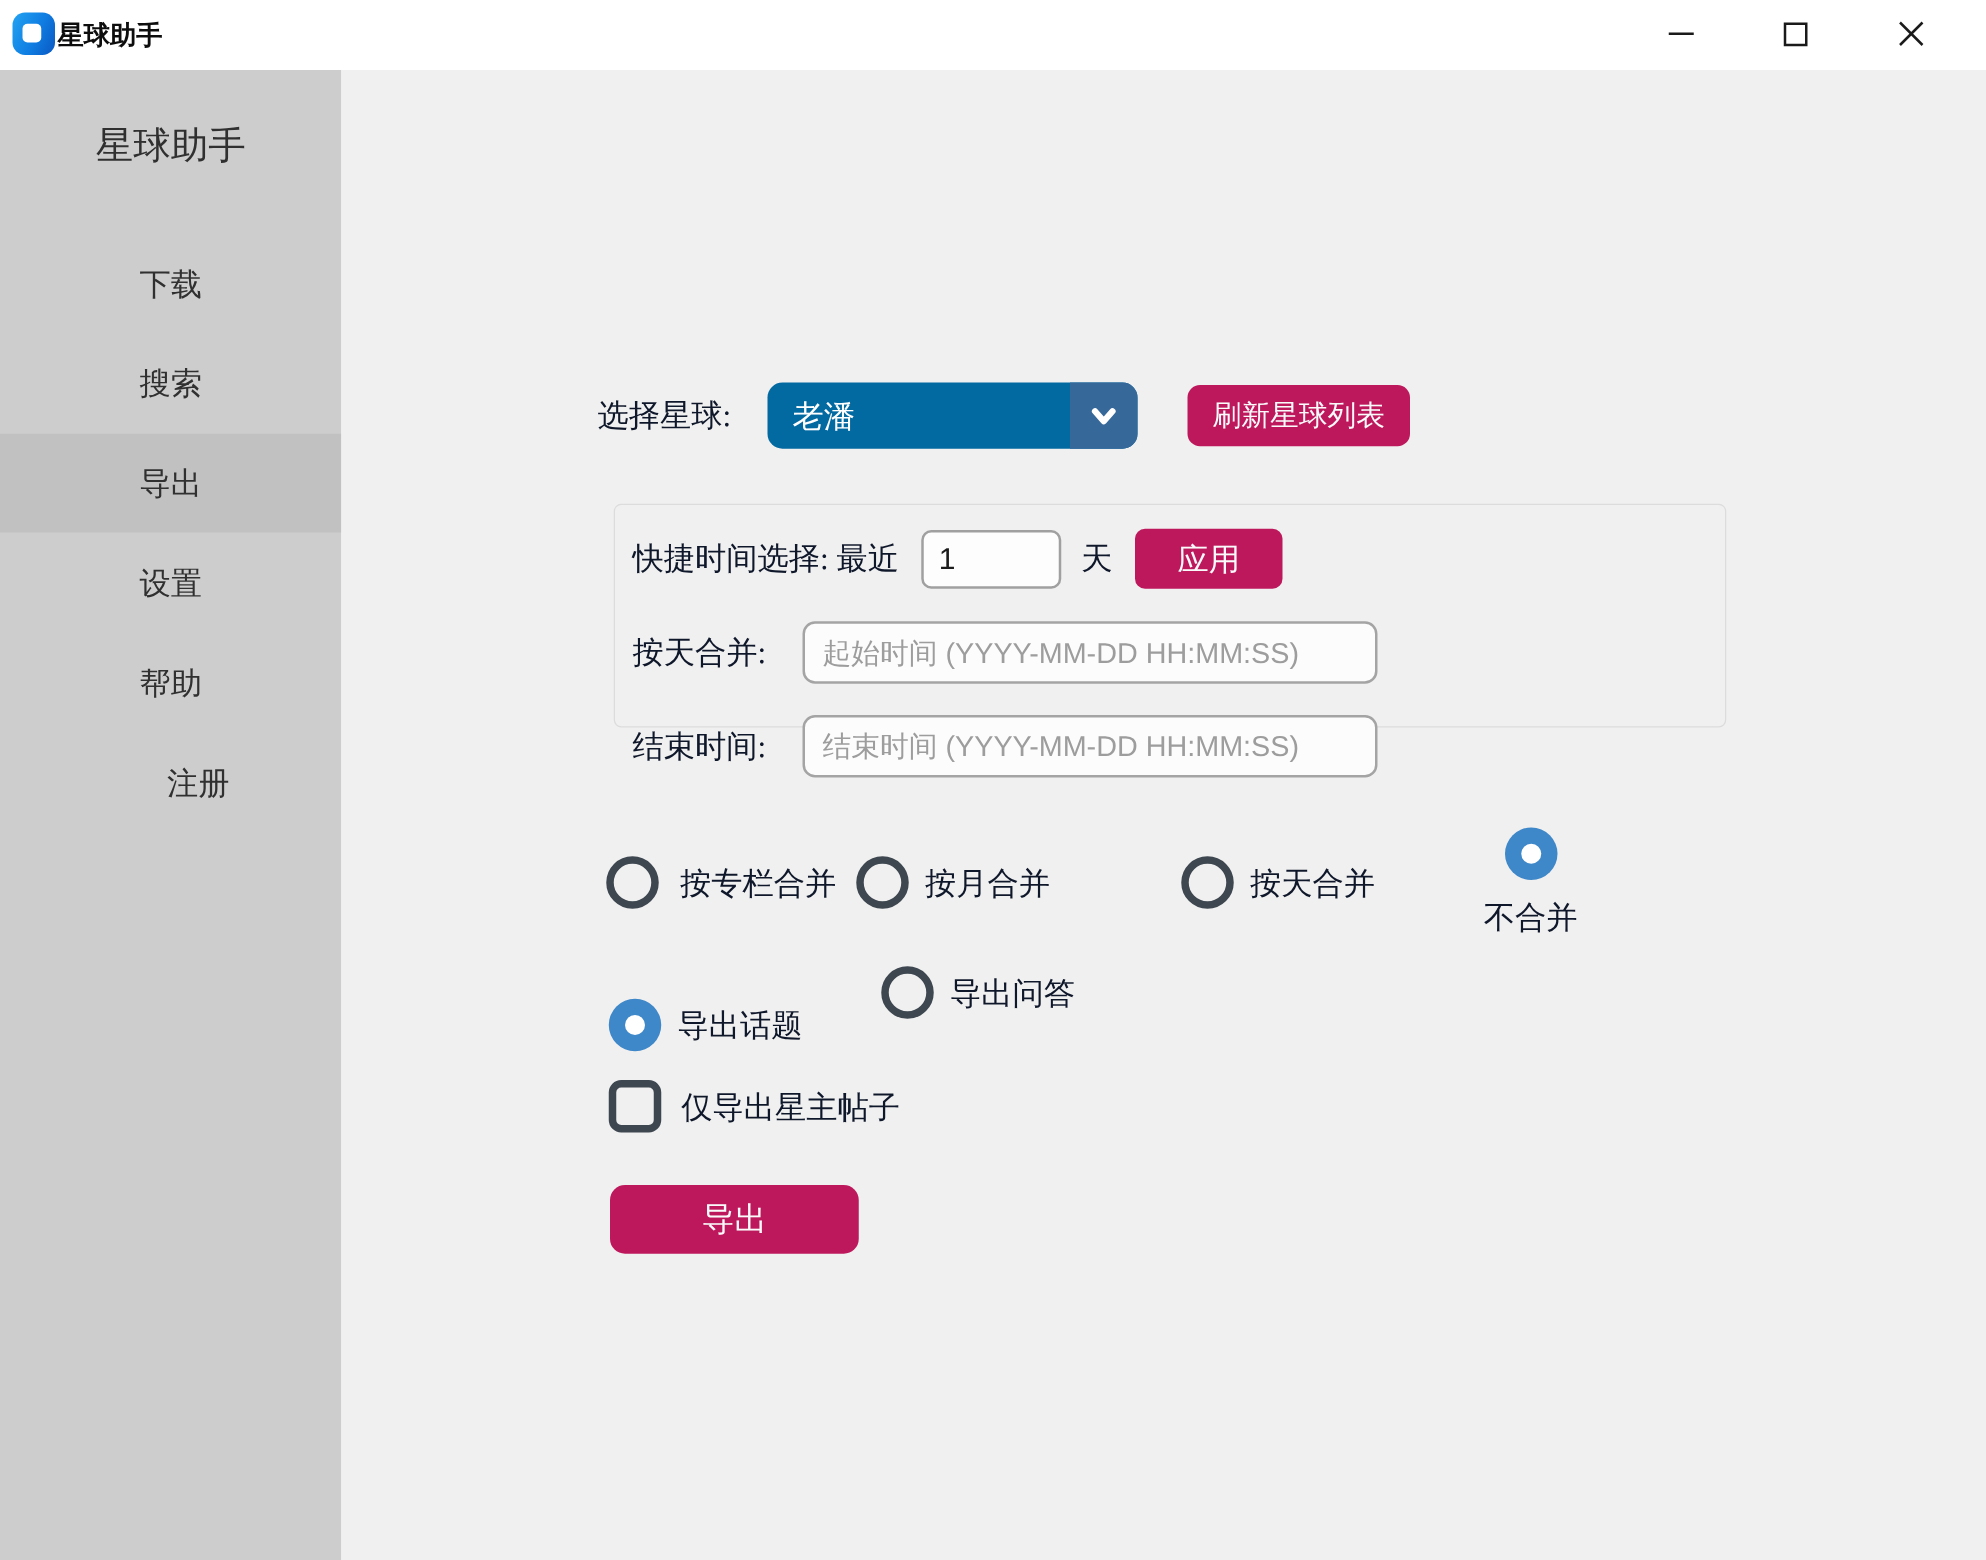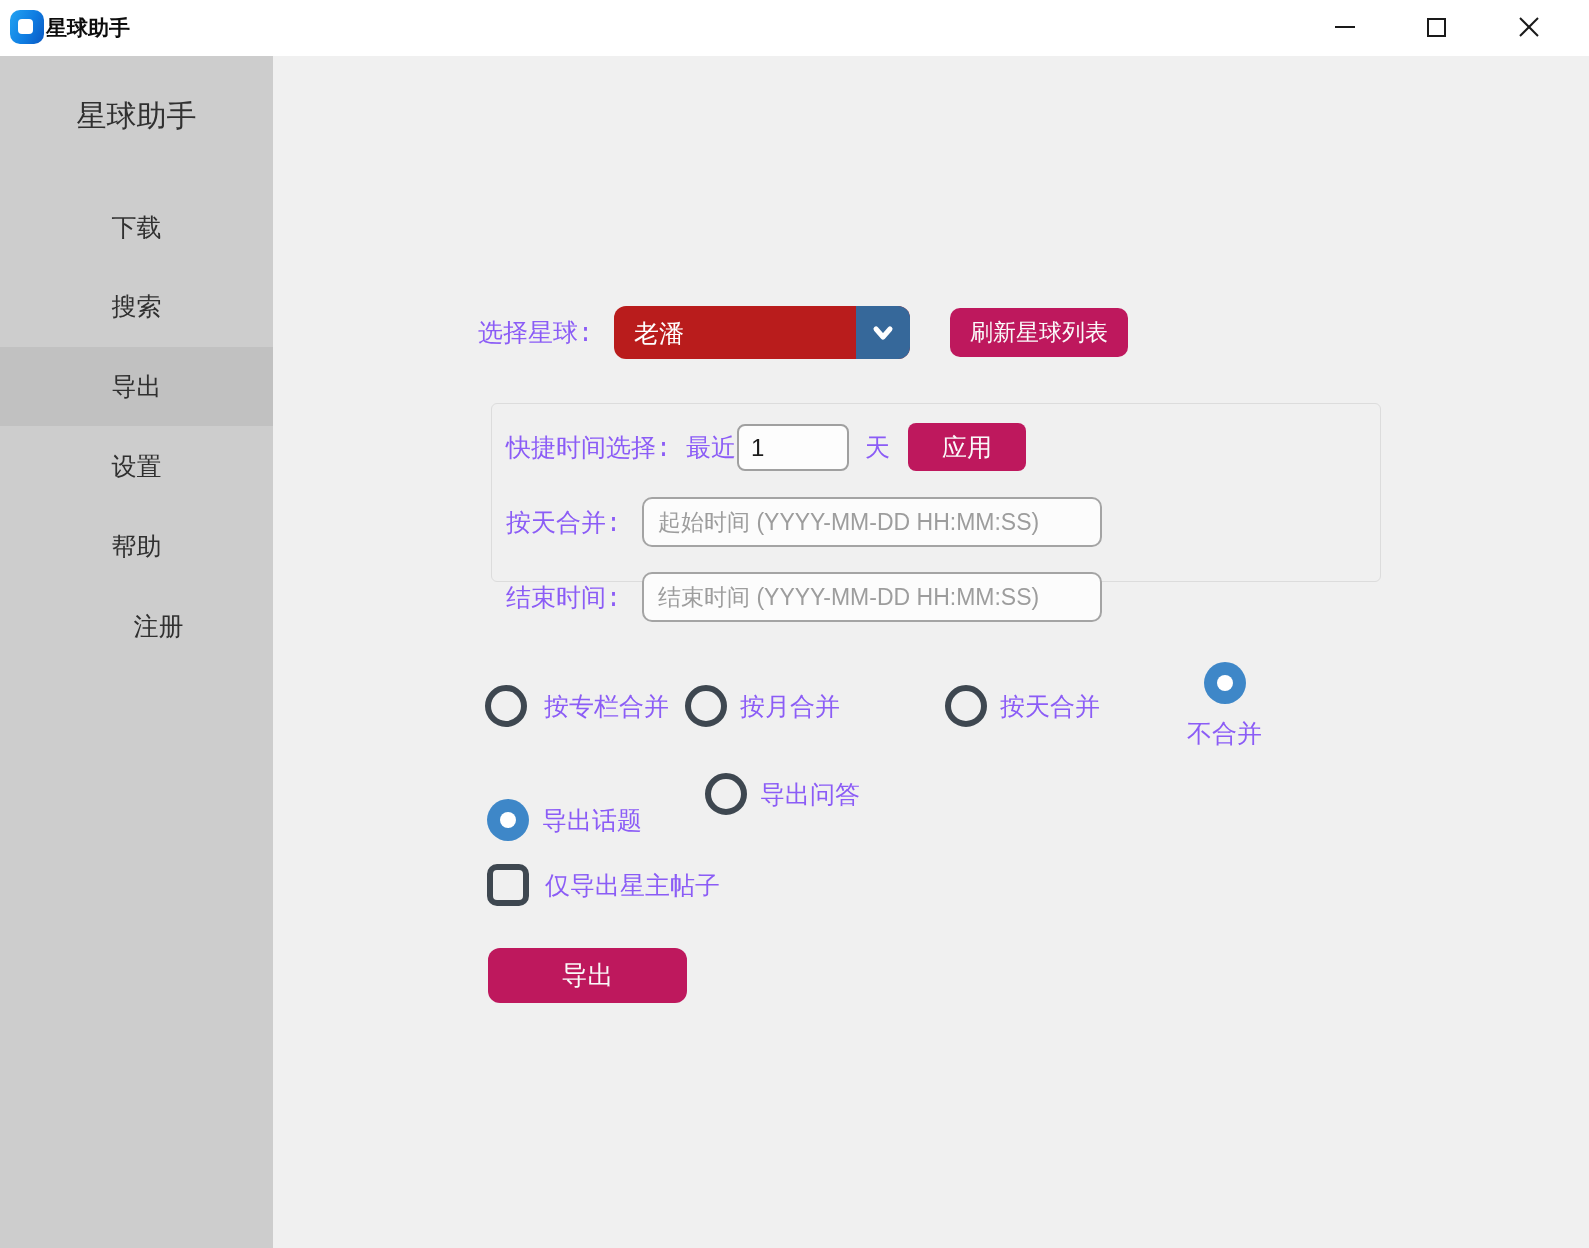--- a/index.html
+++ b/index.html
@@ -24,23 +24,23 @@
   .sidebar { position:absolute; left:0; top:56px; width:273px; height:1192px; background:#cdcdcd; }
   .sidebar-header { position:absolute; left:0; top:40px; width:273px; text-align:center; font-size:30px; color:#303030; }
   .side-item { position:absolute; left:0; width:273px; height:79px; display:flex; align-items:center; justify-content:center;
                font-size:25px; color:#303030; cursor:pointer; }
   .side-item.selected { background:#c1c1c1; }
 
   
   .main { position:absolute; left:273px; top:56px; width:1316px; height:1192px; background:#f0f0f0; }
   .abs { position:absolute; }
   .vcenter { transform:translateY(-50%); }
-  .label { font-size:25px; color:#8b5cf6; white-space:nowrap;font-family:Liberation Mono, monospace; }
+  .label { font-size:25px; color:#0f172a; white-space:nowrap; }
 
-  .dropdown { position:absolute; left:341px; top:250px; width:296px; height:53px; background:#b91c1c; border-radius:12px; cursor:pointer; }
+  .dropdown { position:absolute; left:341px; top:250px; width:296px; height:53px; background:#0369a1; border-radius:12px; cursor:pointer; }
   .dropdown .value { position:absolute; left:20px; top:50%; transform:translateY(-50%); color:#ffffff; font-size:25px; }
   .dropdown .arrow-box { position:absolute; right:0; top:0; width:54px; height:53px; background:#36689a; border-radius:0 12px 12px 0;
                          display:flex; align-items:center; justify-content:center; }
 
   .btn { display:flex; align-items:center; justify-content:center; background:#be185d; color:#fafafa; border:none;
          cursor:pointer; font-family:Liberation Mono, monospace; }
   .refresh-btn { position:absolute; left:677px; top:252px; width:178px; height:49px; border-radius:10px; font-size:23px; }
 
   .groupbox { position:absolute; left:218px; top:347px; width:890px; height:179px; border:1px solid #dcdcdc; border-radius:6px; }
   .num-input { position:absolute; left:245px; top:20px; width:112px; height:47px; border:2px solid #a0a0a0; border-radius:8px;

